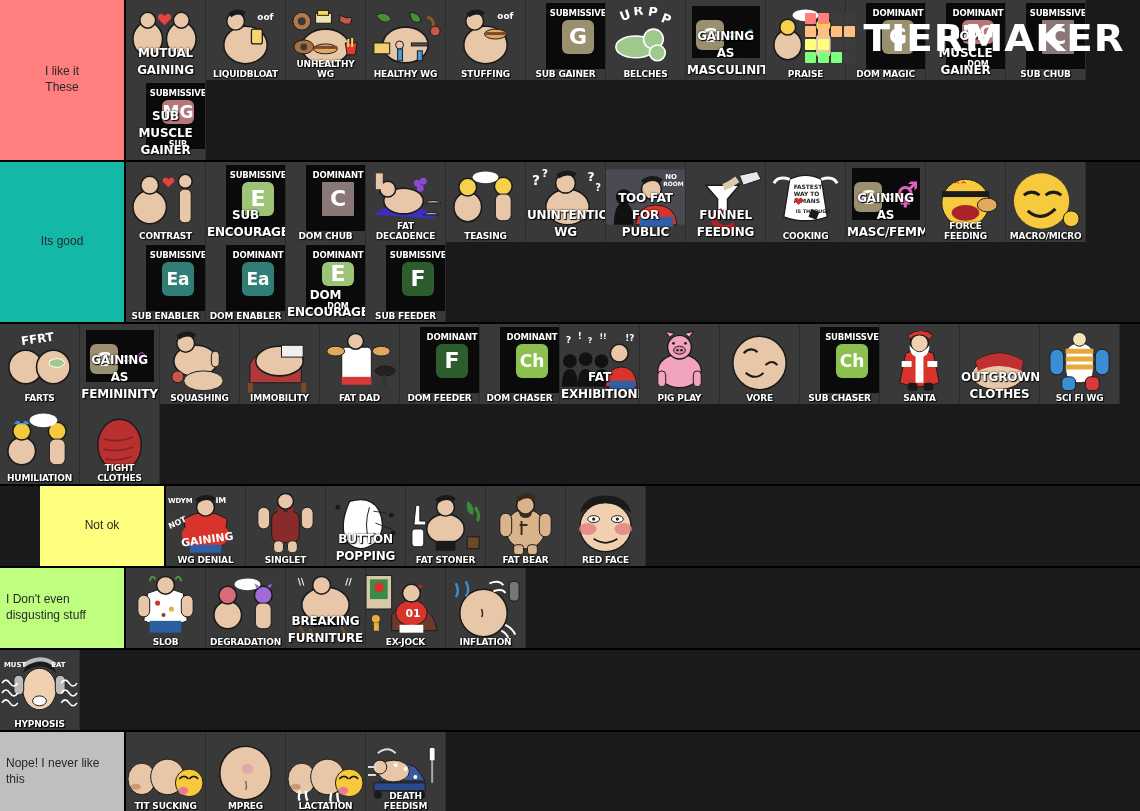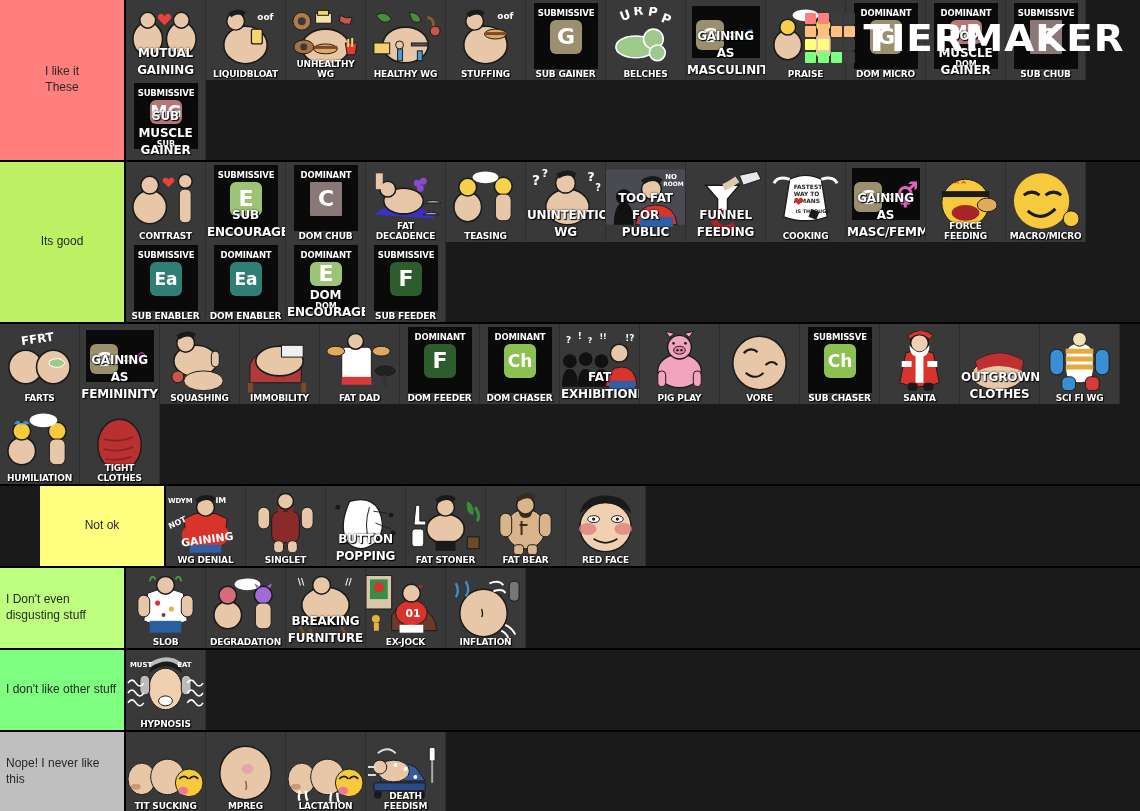--- a/index.html
+++ b/index.html
@@ -64,21 +64,21 @@
     text-align: center; color: #fff;
     font-size: 9px; font-weight: bold;
     line-height: 9.5px; letter-spacing: -0.2px;
     text-shadow: 0 0 2px #000, 1px 1px 1px #000;
     font-family: "DejaVu Sans", sans-serif;
     padding: 0 1px; z-index: 5;
   }
   .item .cap.small { font-size: 12px; line-height: 17px; }
 
   
-  .badge-card { position: absolute; left: 8px; top: 3px; width: 64px; height: 66px;
+  .badge-card { position: absolute; left: 20px; top: 3px; width: 64px; height: 66px;
     background: #0a0a0a; display: flex; flex-direction: column; align-items: center; }
   .badge-card .role {
     color: #fff; font-size: 8.5px; font-weight: bold; margin-top: 5px;
     letter-spacing: -0.2px; font-family: "DejaVu Sans", sans-serif;
     text-shadow: 1px 1px 0 #000;
   }
   .badge-card .tile {
     margin-top: 2px; width: 32px; height: 34px; border-radius: 6px;
     display: flex; align-items: center; justify-content: center;
     color: #fff; font-weight: bold; font-size: 22px; line-height: 1;
@@ -243,21 +243,21 @@
                 <ellipse cx="40" cy="8" rx="13" ry="6" fill="#fff"></ellipse>
               </svg>
             </div>
             <div class="cap">PRAISE</div>
           </div>
           <div class="item">
             <div class="badge-card">
               <div class="role">DOMINANT</div>
               <div class="tile" style="background: rgb(154, 143, 111);">G</div>
             </div>
-            <div class="cap">DOM MICRO</div>
+            <div class="cap">DOM MAGIC</div>
           </div>
           <div class="item">
             <div class="badge-card">
               <div class="role">DOMINANT</div>
               <div class="tile wide" style="background: rgb(181, 119, 122);">MG</div>
               <div class="sub">DOM</div>
             </div>
             <div class="cap small">DOM MUSCLE GAINER</div>
           </div>
           <div class="item">
@@ -271,21 +271,21 @@
             <div class="badge-card">
               <div class="role">SUBMISSIVE</div>
               <div class="tile wide" style="background: rgb(181, 119, 122);">MG</div>
               <div class="sub">SUB</div>
             </div>
             <div class="cap small">SUB MUSCLE GAINER</div>
           </div>
         </div>
       </div>
       <div class="tier">
-        <div class="tier-label" style="background: #bef264; white-space: pre-line;">Its good</div>
+        <div class="tier-label" style="background: #14b8a6; white-space: pre-line;">Its good</div>
         <div class="tier-body">
           <div class="item">
             <div class="art">
               <svg width="80" height="66" viewBox="0 0 80 66">
                 <ellipse cx="24" cy="38" rx="17" ry="17" fill="#e8c7a8" stroke="#1a1a1a" stroke-width="1.6"></ellipse>
                 <circle cx="24" cy="16" r="9" fill="#e8c7a8" stroke="#1a1a1a" stroke-width="1.5"></circle>
                 <rect x="54" y="20" width="12" height="34" rx="5" fill="#e8c7a8" stroke="#1a1a1a"></rect>
                 <circle cx="60" cy="12" r="7" fill="#e8c7a8" stroke="#1a1a1a" stroke-width="1.5"></circle>
                 <path d="M43 18 l-4-4a3 3 0 1 1 4-3.5 a3 3 0 1 1 4 3.5z" fill="#e8413f"></path>
               </svg>
@@ -826,21 +826,20 @@
                 <path d="M44 8 q10-4 14 2 M48 16 q10-3 12 2" stroke="#fff" stroke-width="2" fill="none"></path>
                 <rect x="64" y="6" width="10" height="20" rx="4" fill="#777" stroke="#1a1a1a"></rect>
                 <path d="M60 50 q8 4 10 10 M56 56 q6 3 7 8" stroke="#fff" stroke-width="2" fill="none"></path>
               </svg>
             </div>
             <div class="cap">INFLATION</div>
           </div>
         </div>
       </div>
       <div class="tier">
-        <div class="tier-label left" style="background: rgb(127, 255, 127); white-space: pre-line;">I don't like other stuff</div>
         <div class="tier-body">
           <div class="item">
             <div class="art">
               <svg width="80" height="66" viewBox="0 0 80 66">
                 <ellipse cx="40" cy="32" rx="17" ry="21" fill="#f0d0b0" stroke="#1a1a1a"></ellipse>
                 <path d="M23 16 q18-14 34 0 q-4-14-17-14 q-13 0-17 14z" fill="#1a1a1a"></path>
                 <rect x="56" y="18" width="10" height="20" rx="5" fill="#bbb" stroke="#1a1a1a"></rect>
                 <rect x="14" y="18" width="10" height="20" rx="5" fill="#bbb" stroke="#1a1a1a"></rect>
                 <path d="M24 8 q18-12 32 0" stroke="#bbb" stroke-width="4" fill="none"></path>
                 <ellipse cx="40" cy="44" rx="7" ry="5" fill="#fff" stroke="#1a1a1a"></ellipse>

